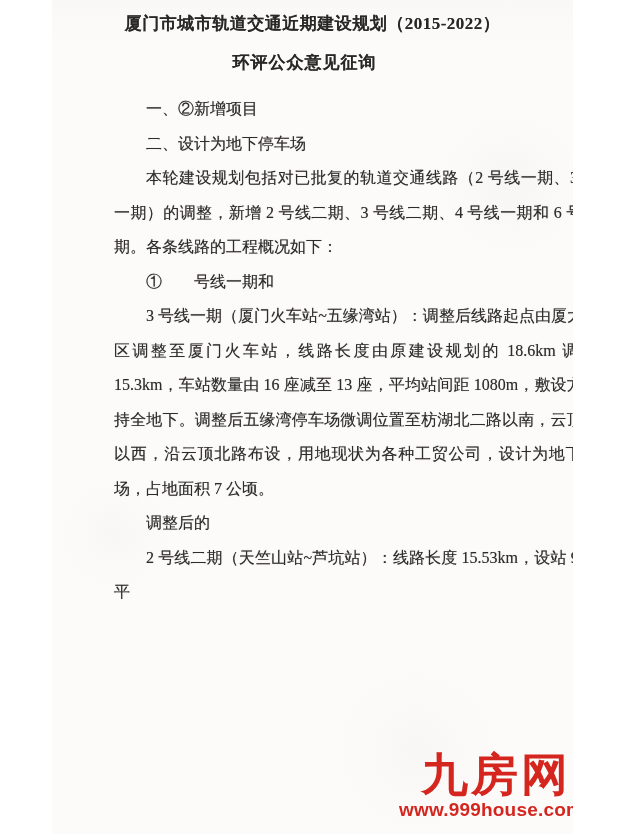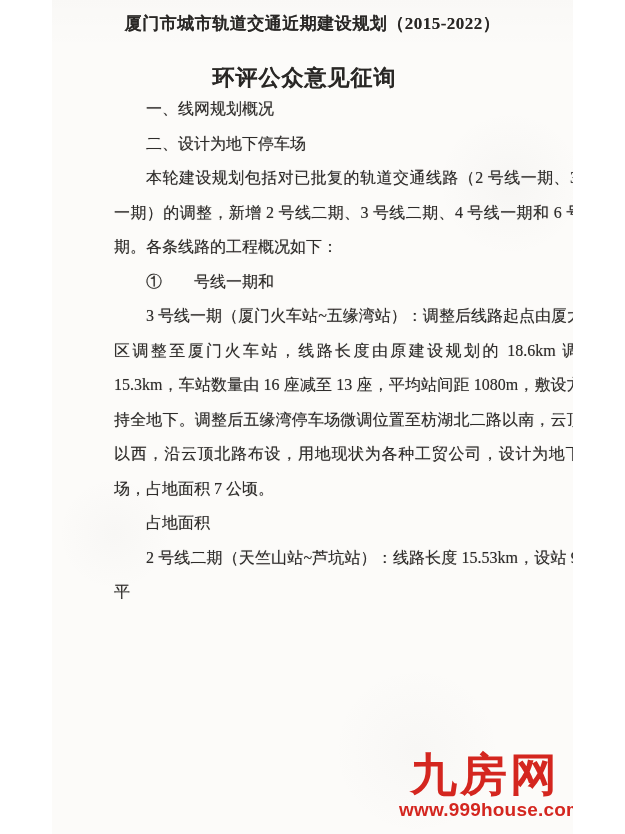--- a/index.html
+++ b/index.html
@@ -33,23 +33,23 @@
     font-weight: bold;
     letter-spacing: 0.5px;
     color: #292725;
     text-shadow: 0 0 0.6px rgba(40,40,40,0.55);
   }
   .doc-subtitle {
     position: absolute;
     top: 47px;
     left: 0;
     right: 16px;
-    margin: 16px;
+    margin: 4px;
     text-align: center;
-    font-size: 22px;
+    font-size: 17px;
     font-weight: bold;
     letter-spacing: 1px;
     color: #292725;
     text-shadow: 0 0 0.6px rgba(40,40,40,0.55);
   }
   .doc-content {
     position: absolute;
     top: 92px;
     left: 62px;
     width: 501px;
@@ -65,21 +65,21 @@
     text-align: justify;
   }
   .para.heading, .para.item {
     text-align: left;
   }
   .watermark {
     position: absolute;
     top: 752px;
     right: 2px;
     width: 172px;
-    text-align: center;
+    text-align: right;
     color: #d4261f;
     z-index: 5;
     line-height: 1;
     pointer-events: none;
   }
   .wm-logo {
     font-family: "Liberation Sans", "DejaVu Sans", sans-serif;
     font-size: 47px;
     font-weight: 900;
     letter-spacing: 3px;
@@ -100,26 +100,26 @@
 </head>
 <body>
 
 <div class="page">
 
   <h1 class="doc-title">厦门市城市轨道交通近期建设规划（2015-2022）</h1>
 
   <h2 class="doc-subtitle">环评公众意见征询</h2>
 
   <div class="doc-content">
-      <p class="para heading">一、线网规划概况</p>
+      <p class="para heading">一、②新增项目</p>
       <p class="para heading">二、设计为地下停车场</p>
       <p class="para body">本轮建设规划包括对已批复的轨道交通线路（2 号线一期、3 号线一期）的调整，新增 2 号线二期、3 号线二期、4 号线一期和 6 号线一期。各条线路的工程概况如下：</p>
       <p class="para item">①　　号线一期和</p>
       <p class="para body">3 号线一期（厦门火车站~五缘湾站）：调整后线路起点由厦大老校区调整至厦门火车站，线路长度由原建设规划的 18.6km 调整为 15.3km，车站数量由 16 座减至 13 座，平均站间距 1080m，敷设方式维持全地下。调整后五缘湾停车场微调位置至枋湖北二路以南，云顶北路以西，沿云顶北路布设，用地现状为各种工贸公司，设计为地下停车场，占地面积 7 公顷。</p>
-      <p class="para item">占地面积</p>
+      <p class="para item">调整后的</p>
       <p class="para body">2 号线二期（天竺山站~芦坑站）：线路长度 15.53km，设站 9 座，平</p>
     </div>
 
   <div class="watermark">
     <div class="wm-logo">九房网</div>
     <div class="wm-url">www.999house.com</div>
   </div>
 
 </div>
 

